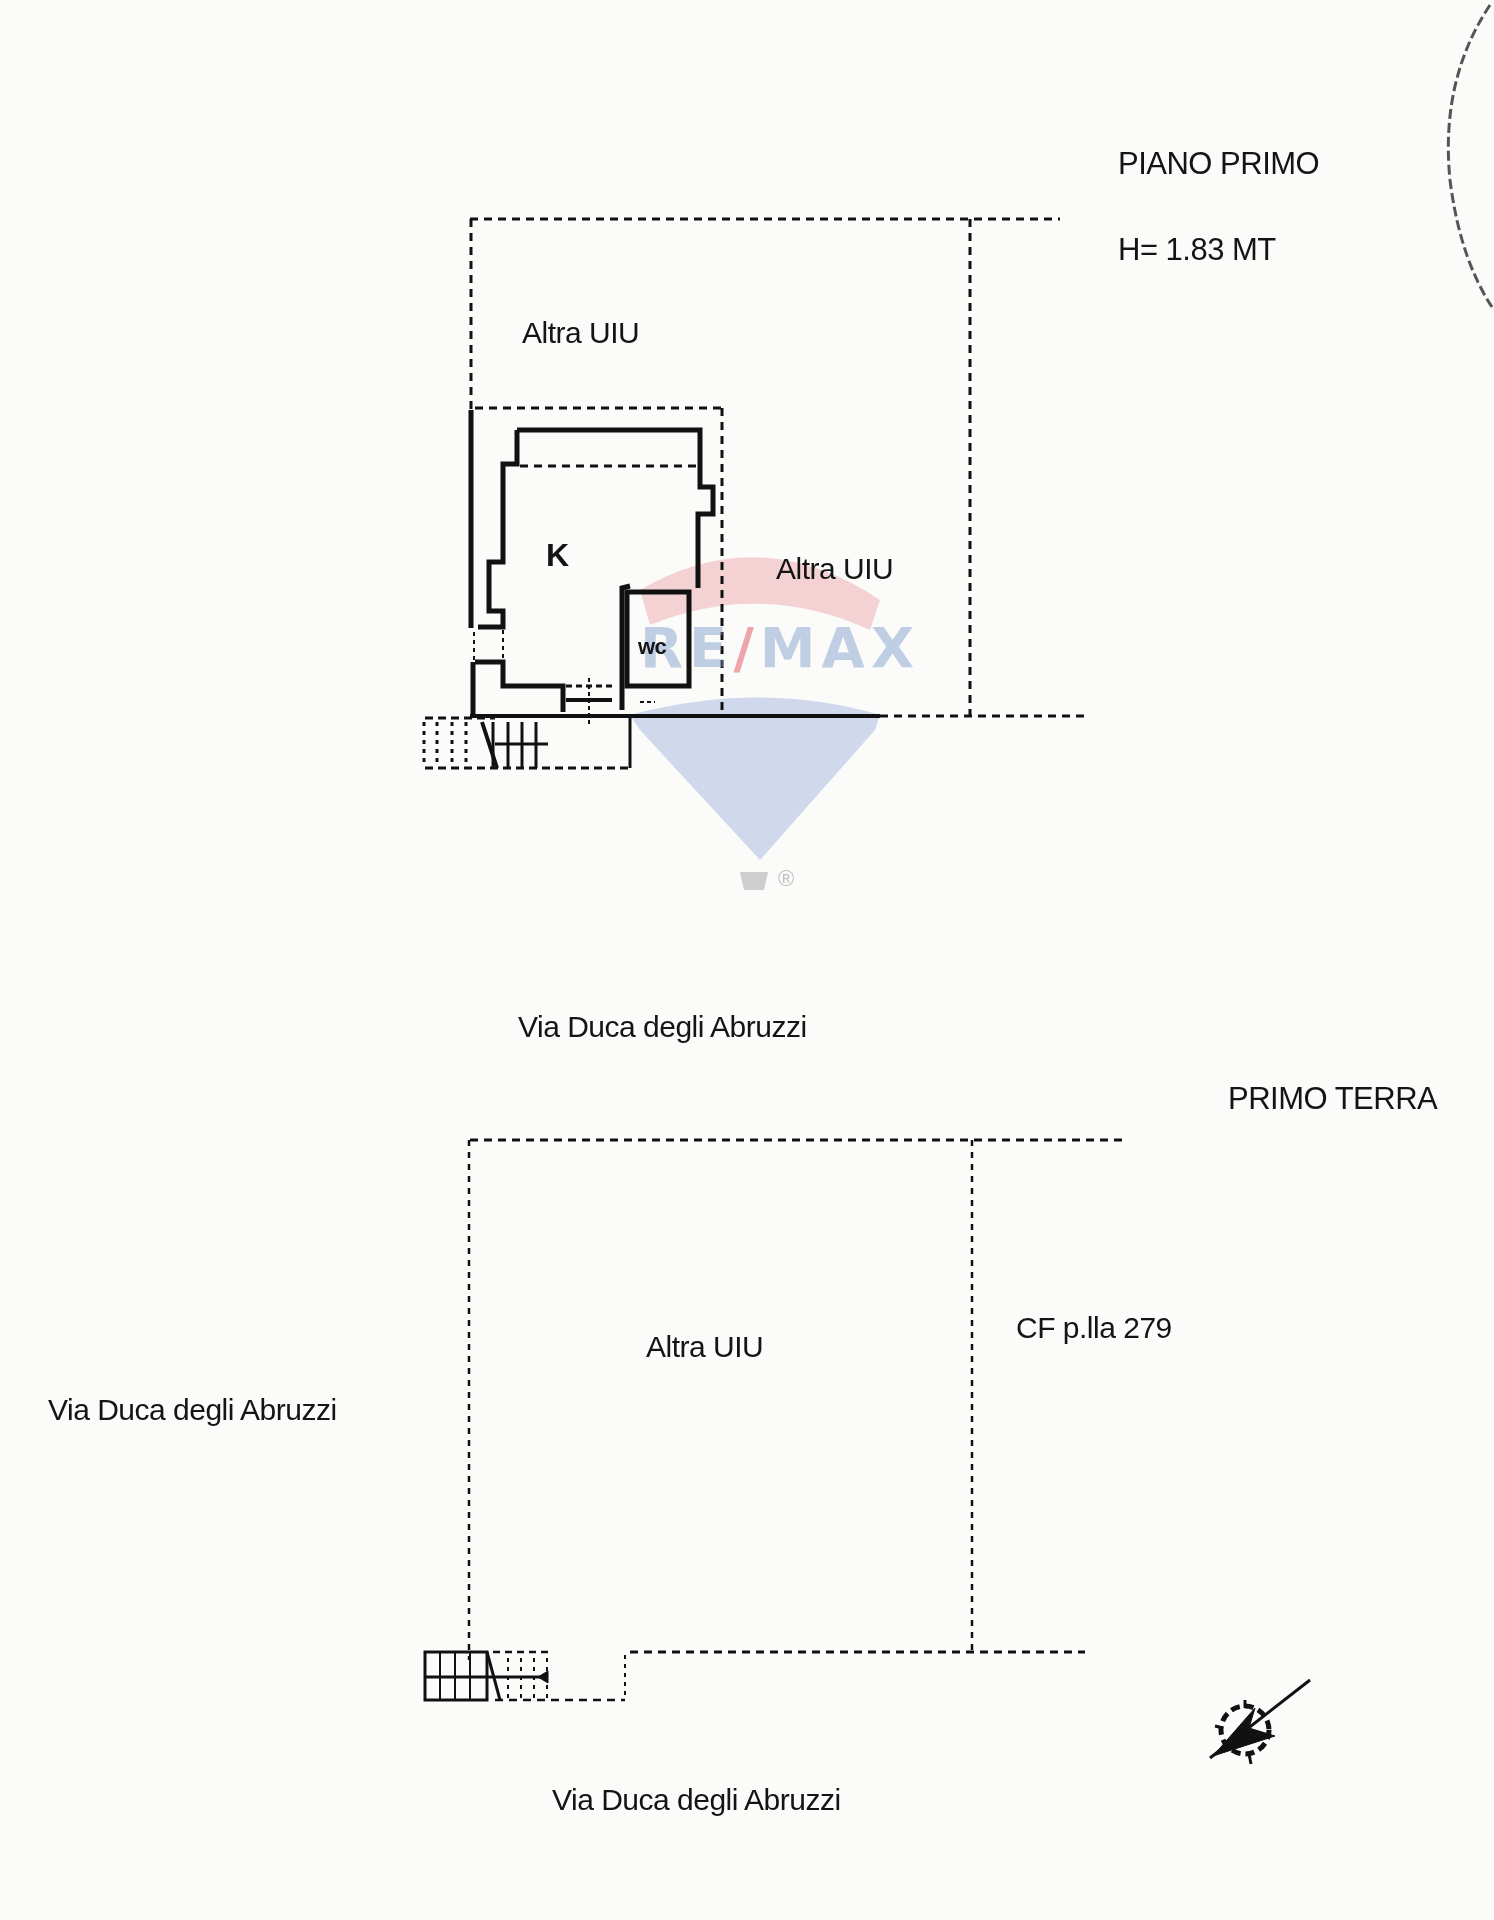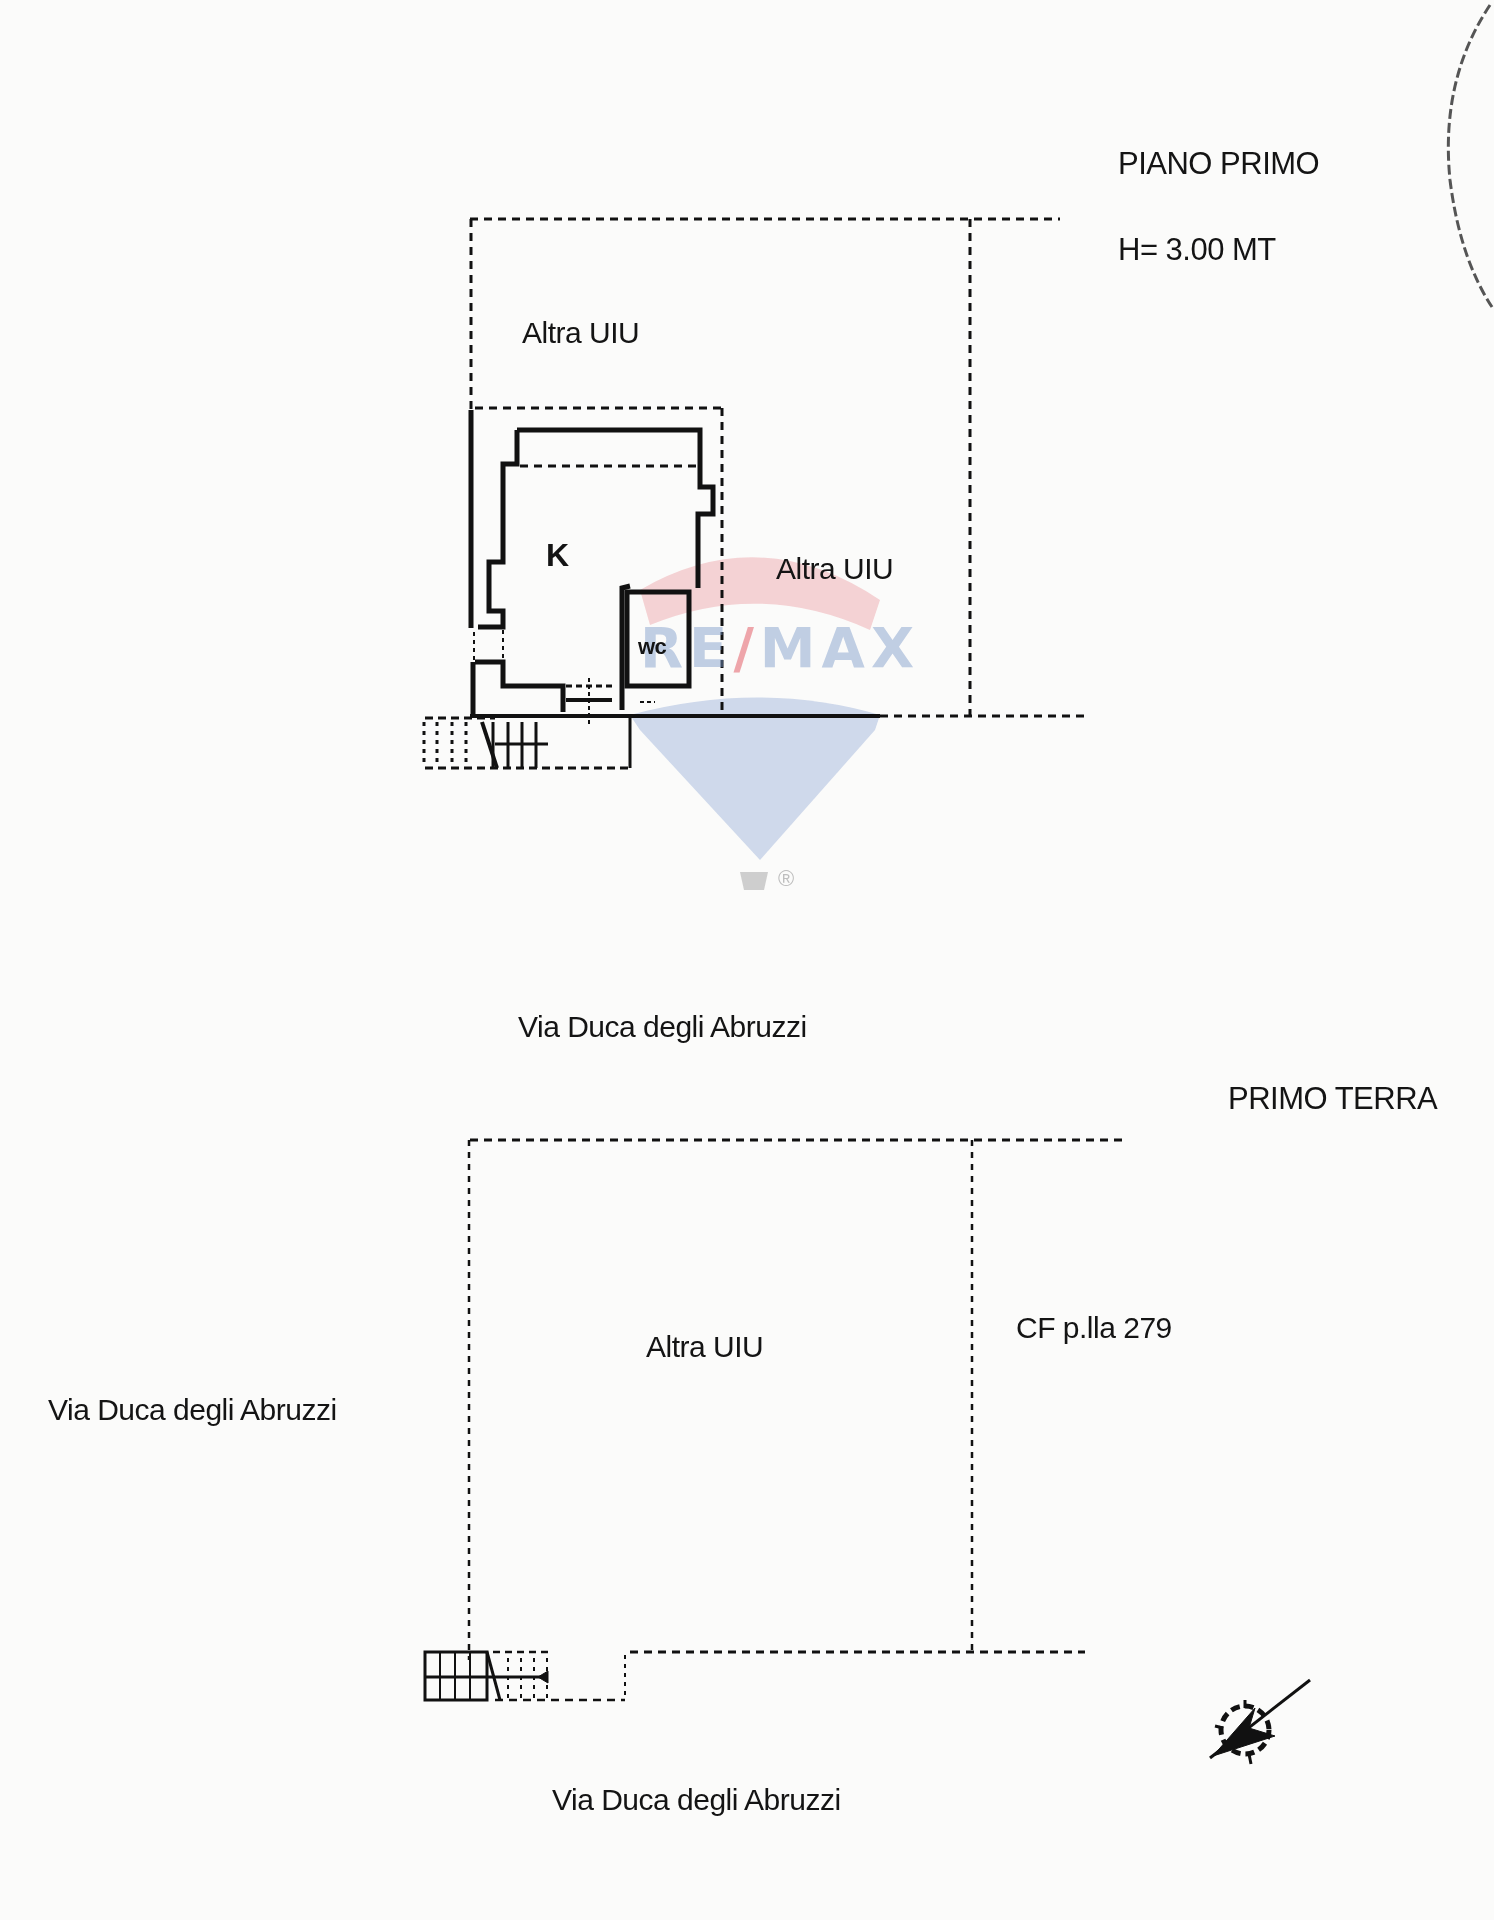--- a/index.html
+++ b/index.html
@@ -112,21 +112,21 @@
       <line x1="4" y1="24" x2="6" y2="34" stroke-width="3"></line>
     </g>
   </svg>
 
   <div class="wm-text" style="left:640px; top:615px;">
     <span>RE</span><span class="slash">/</span><span>MAX</span>
   </div>
   <div class="reg" style="left:778px; top:866px;">®</div>
 
   <div class="lbl big" style="left:1118px; top:146px;">PIANO PRIMO</div>
-  <div class="lbl big" style="left:1118px; top:232px;">H= 3.00 MT</div>
+  <div class="lbl big" style="left:1118px; top:232px;">H= 1.83 MT</div>
   <div class="lbl med" style="left:522px; top:316px;">Altra UIU</div>
   <div class="lbl med" style="left:776px; top:552px;">Altra UIU</div>
   <div class="lbl k" style="left:546px; top:537px;">K</div>
   <div class="lbl wc" style="left:638px; top:634px;">wc</div>
   <div class="lbl med" style="left:518px; top:1010px;">Via Duca degli Abruzzi</div>
 
   <div class="lbl big" style="left:1228px; top:1081px;">PRIMO TERRA</div>
   <div class="lbl med" style="left:646px; top:1330px;">Altra UIU</div>
   <div class="lbl med" style="left:1016px; top:1311px;">CF p.lla 279</div>
   <div class="lbl med" style="left:48px; top:1393px;">Via Duca degli Abruzzi</div>

